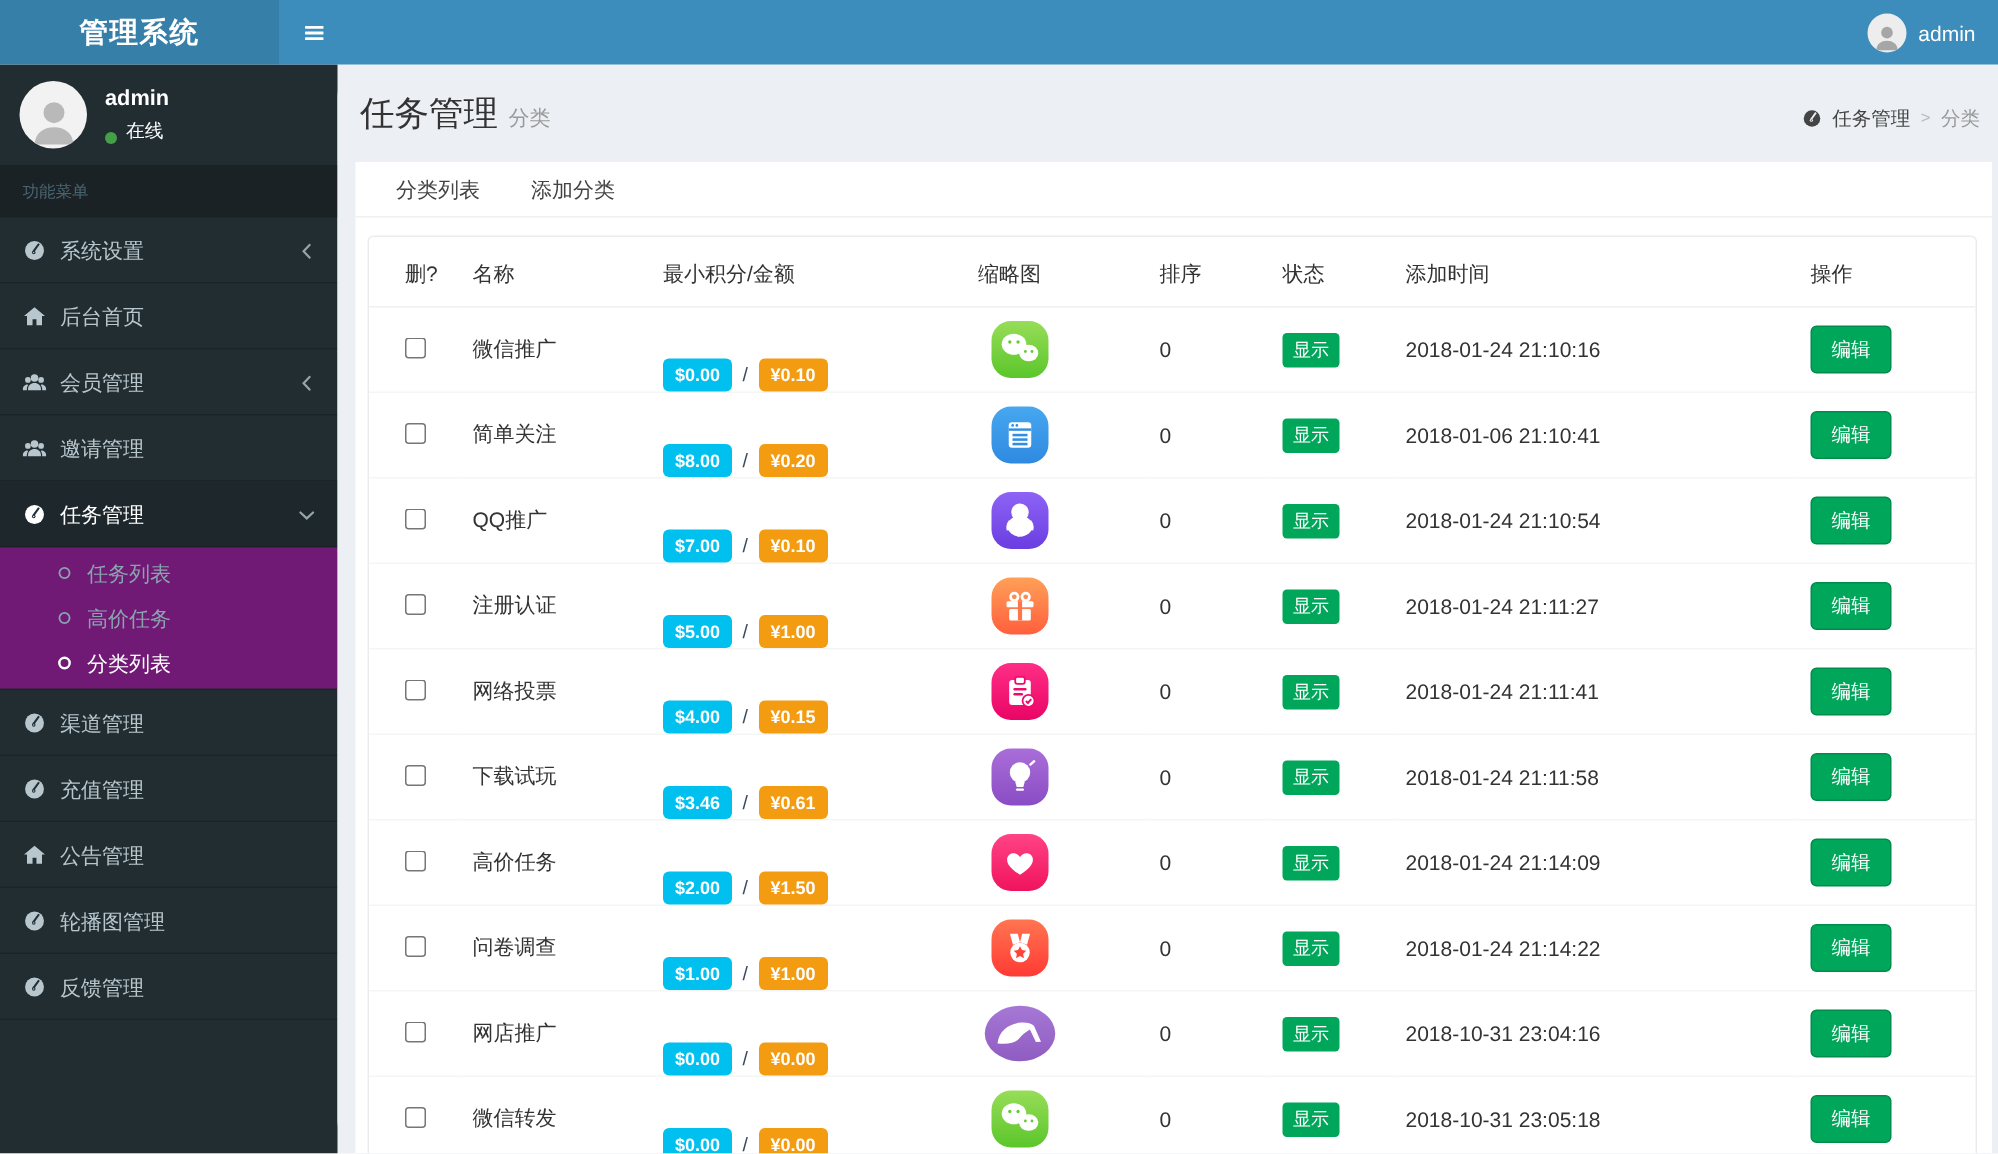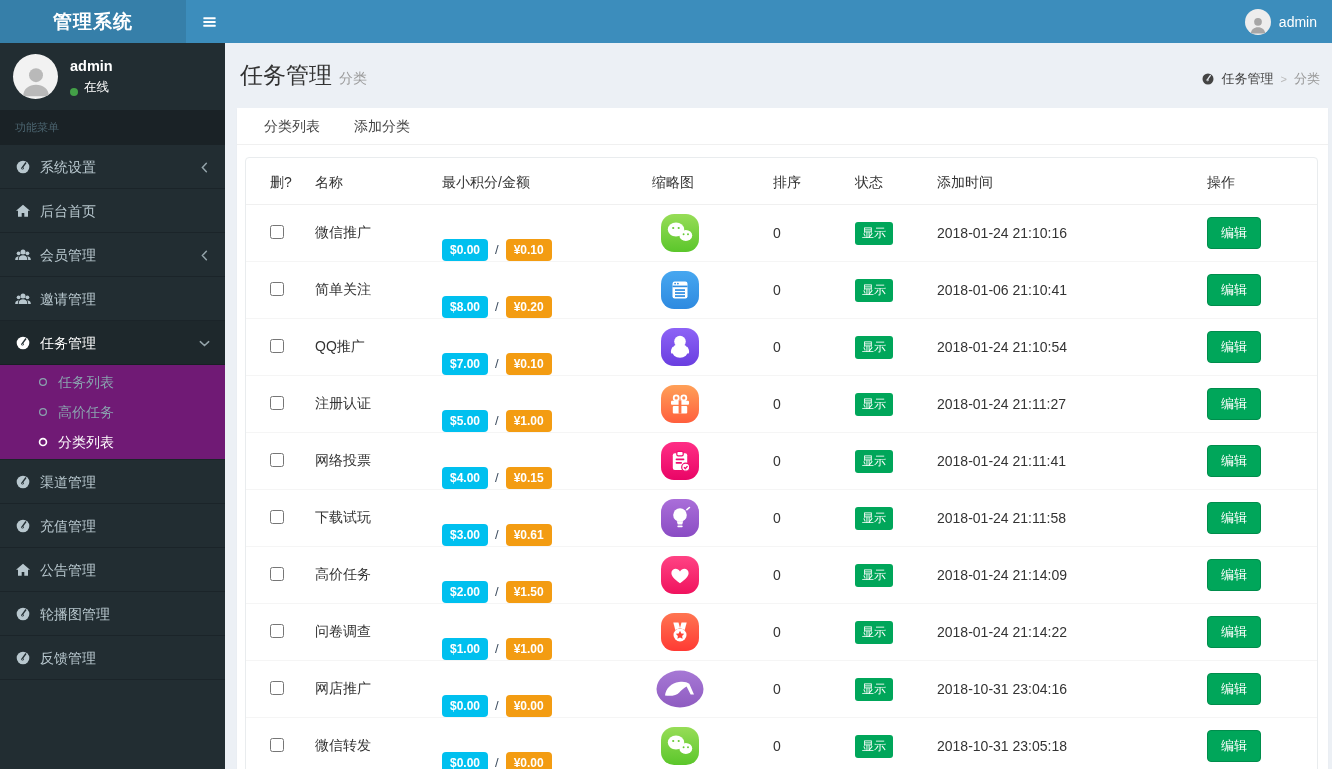--- a/index.html
+++ b/index.html
@@ -477,21 +477,21 @@
                 </span>
               </td>
               <td>0</td>
               <td><span class="status-badge">显示</span></td>
               <td>2018-01-24 21:11:41</td>
               <td><button class="edit-btn">编辑</button></td>
             </tr>
             <tr>
               <td><input type="checkbox" class="row-check" style=""></td>
               <td>下载试玩</td>
-              <td><span class="pbadge badge-min">$3.00</span><span class="slash">/</span><span class="pbadge badge-amt">¥0.61</span></td>
+              <td><span class="pbadge badge-min">$3.46</span><span class="slash">/</span><span class="pbadge badge-amt">¥0.61</span></td>
               <td>
                 <span class="thumb">
                   <svg viewBox="0 0 40 40">
                     <rect x="1" y="1" width="38" height="38" rx="13" fill="url(#g-violet)"></rect>
                     <circle cx="20" cy="17" r="6.8" fill="#fff"></circle>
                     <path d="M16.8 23.2h6.4l-1 3.4h-4.4z" fill="#fff"></path>
                     <rect x="17.3" y="27.6" width="5.4" height="1.6" rx=".8" fill="#fff"></rect>
                     <path d="M26.9 11.7l2.5-2.2" fill="none" stroke="#fff" stroke-width="1.6" stroke-linecap="round"></path>
                   </svg>
                 </span>

